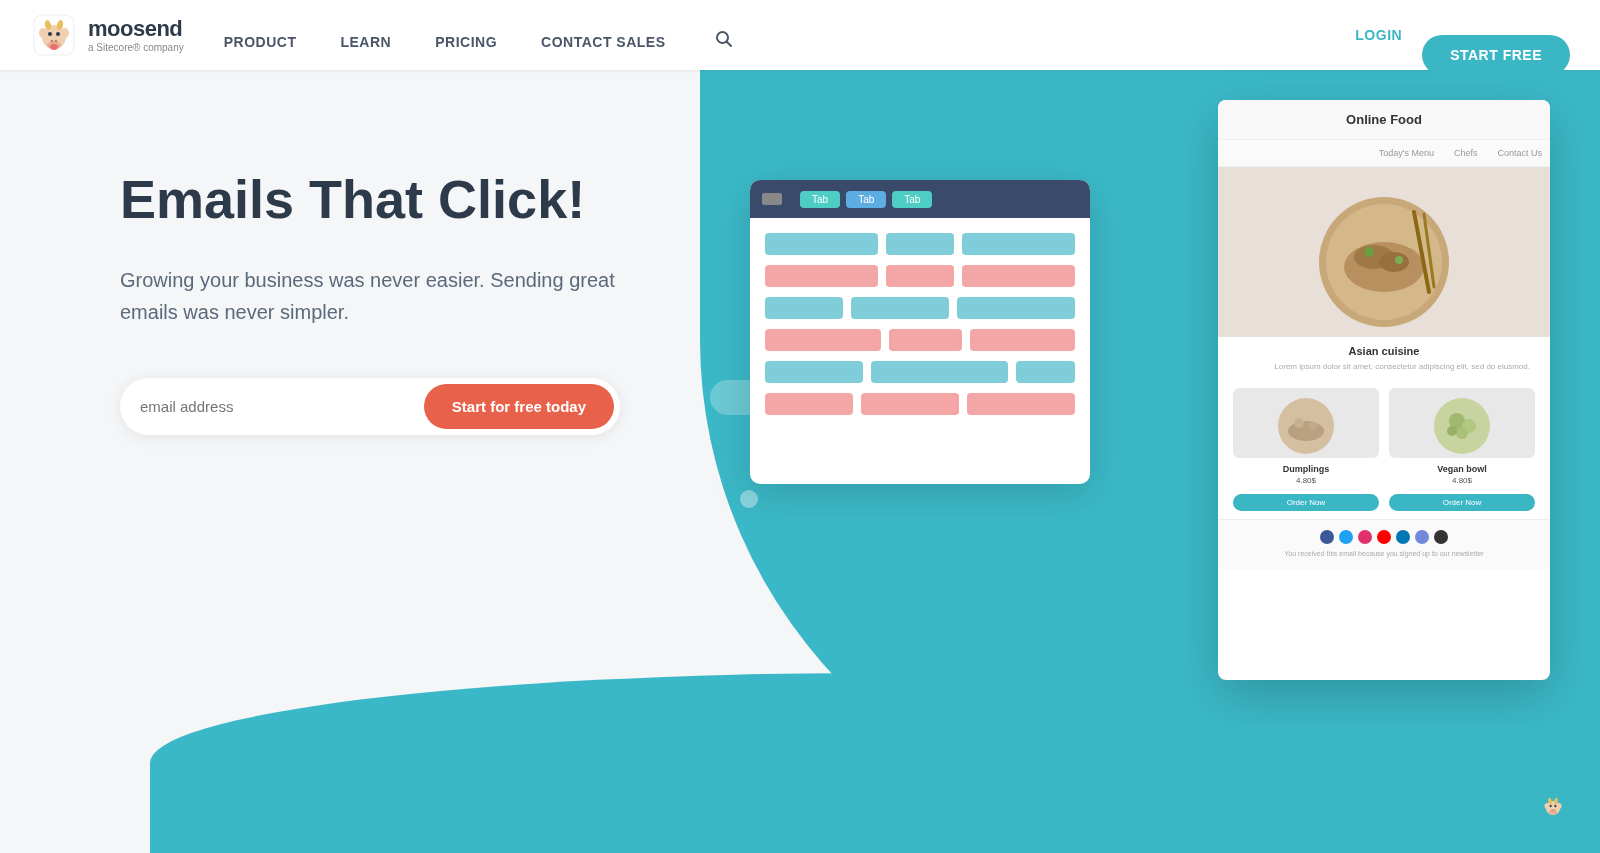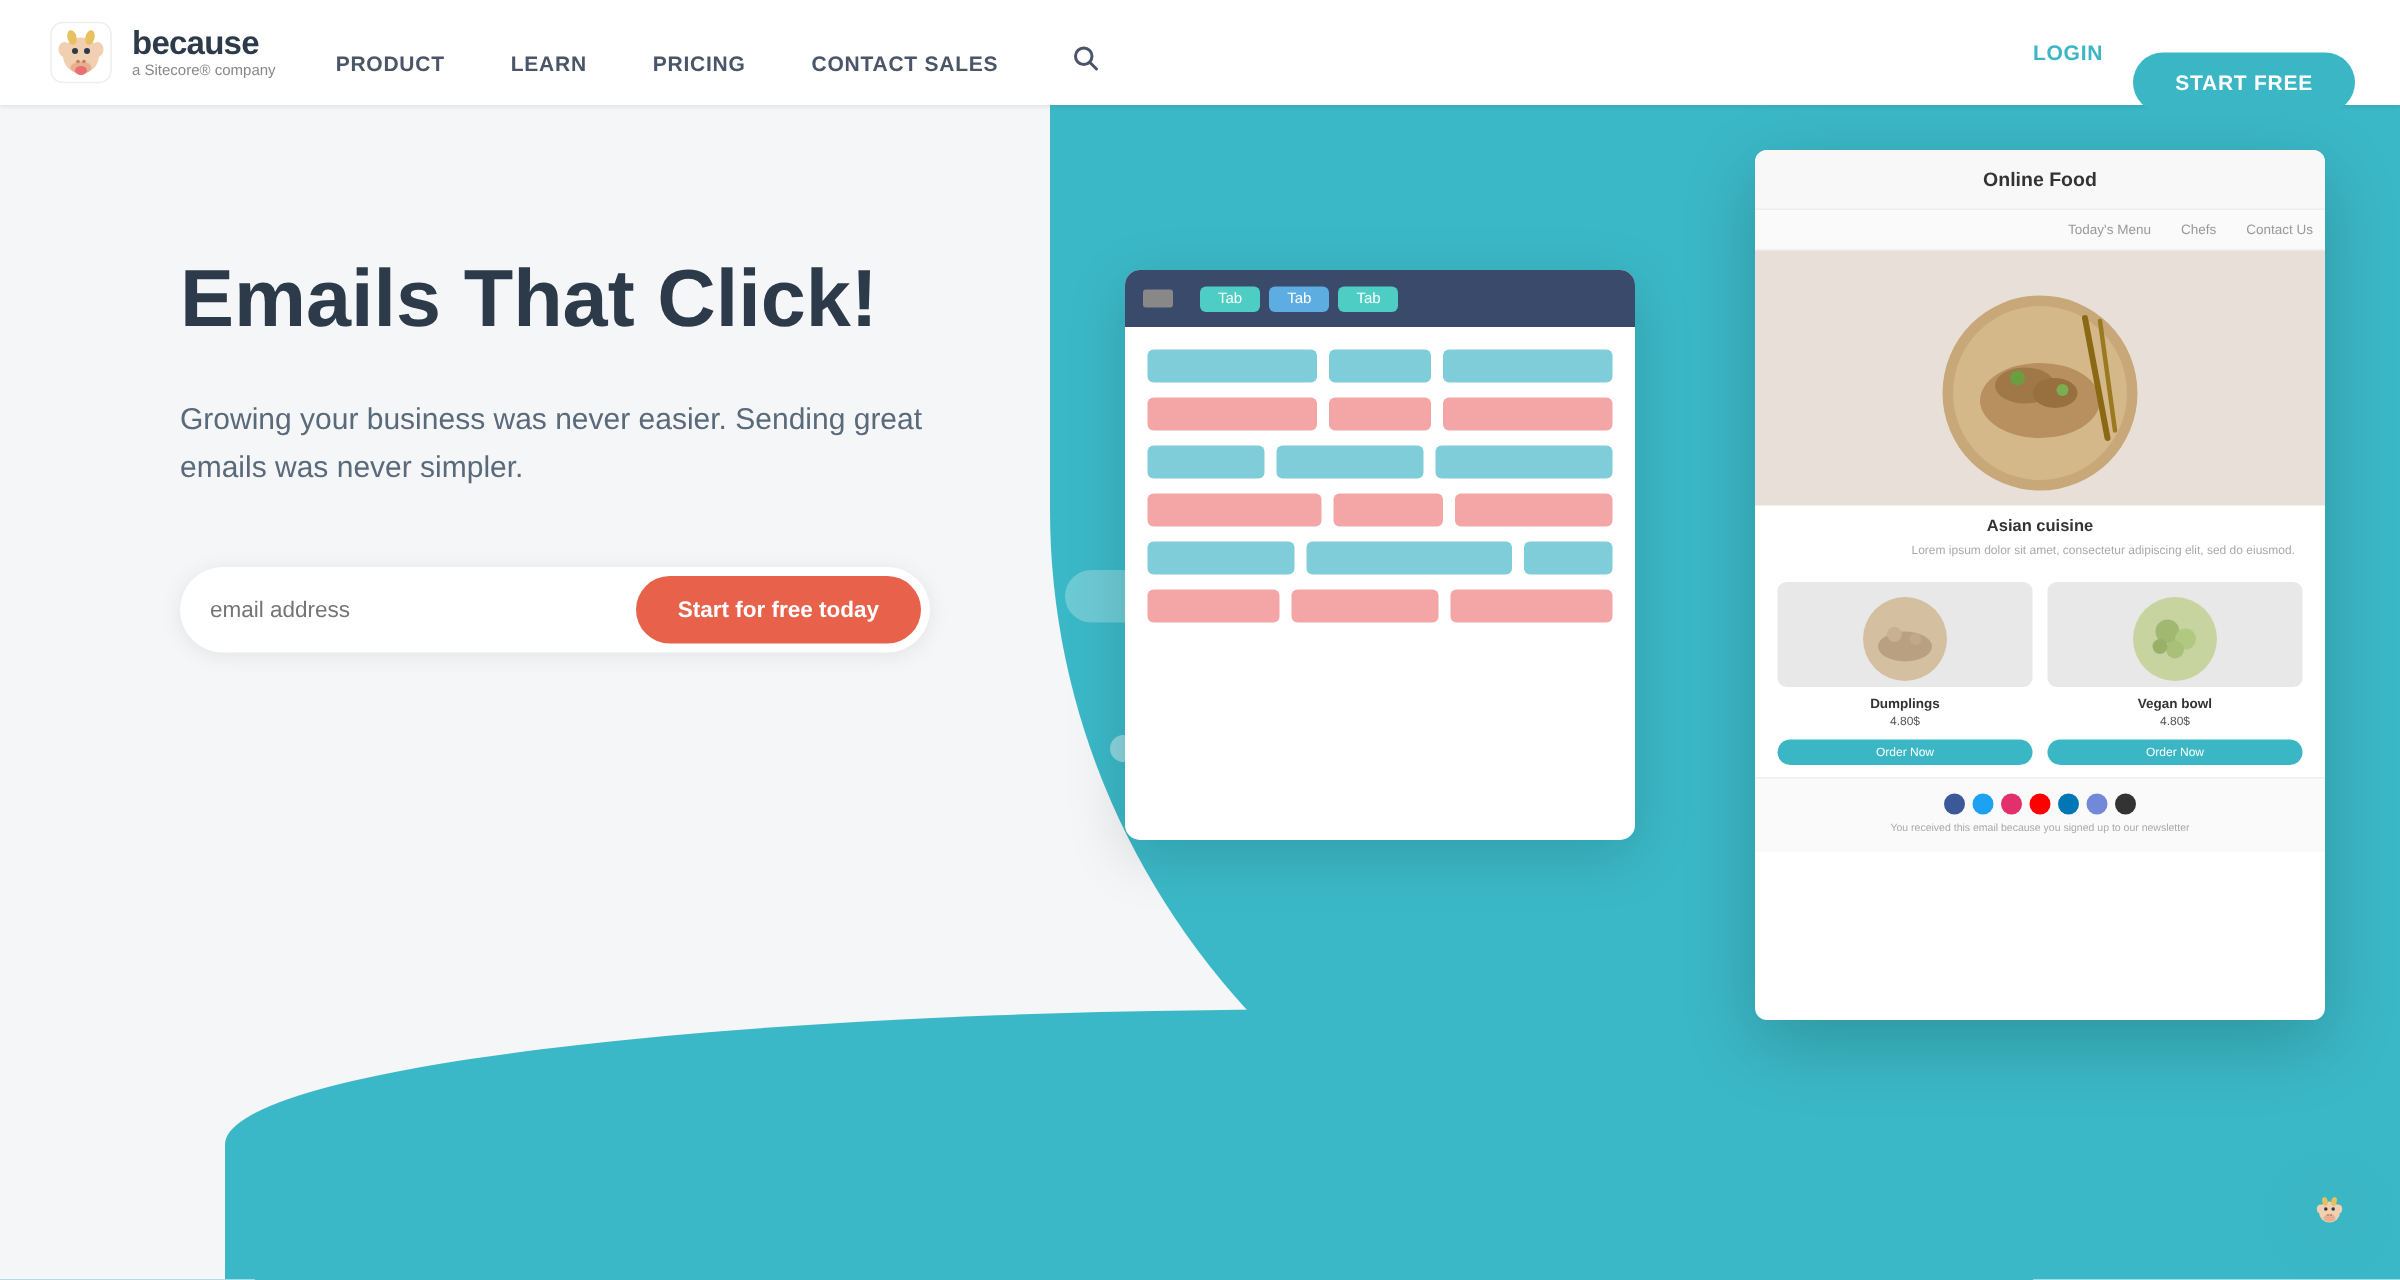--- a/index.html
+++ b/index.html
@@ -104,21 +104,21 @@
       position: absolute;
       top: 100px; right: 50px;
       width: 800px; height: 650px;
       z-index: 5;
     }
 
     
     .mockup-builder {
       position: absolute;
       left: 0; top: 80px;
-      width: 340px; height: 380px;
+      width: 340px; height: 304px;
       background: #fff;
       border-radius: 10px;
       box-shadow: 0 10px 40px rgba(0,0,0,0.15);
       overflow: hidden;
     }
     .builder-header {
       background: #3a4a6b; height: 38px;
       display: flex; align-items: center; padding: 0 12px; gap: 8px;
     }
     .builder-tabs {
@@ -141,21 +141,21 @@
     }
     .bc-teal { background: #7ecdd8; }
     .bc-pink { background: #f4a6a6; }
     .bc-pink-sm { background: #f4a6a6; flex: 0.6; }
     .bc-teal-sm { background: #7ecdd8; flex: 0.6; }
 
     
     .mockup-email {
       position: absolute;
       right: 0; top: 0;
-      width: 380px; height: 580px;
+      width: 332px; height: 580px;
       background: #fff;
       border-radius: 8px;
       box-shadow: 0 15px 50px rgba(0,0,0,0.2);
       overflow: hidden;
     }
     .email-header-bar {
       background: #f8f8f8; padding: 12px 15px;
       border-bottom: 1px solid #eee;
       text-align: center; font-size: 13px; font-weight: 700; color: #333;
     }
@@ -240,21 +240,21 @@
 
       <ellipse cx="13" cy="22" rx="4" ry="5" fill="#f0d0b0"></ellipse>
       <ellipse cx="35" cy="22" rx="4" ry="5" fill="#f0d0b0"></ellipse>
 
       <ellipse cx="18" cy="14" rx="3" ry="5" fill="#e8c060" transform="rotate(-15 18 14)"></ellipse>
       <ellipse cx="30" cy="14" rx="3" ry="5" fill="#e8c060" transform="rotate(15 30 14)"></ellipse>
 
       <ellipse cx="24" cy="36" rx="4" ry="3" fill="#e87070"></ellipse>
     </svg>
     <div class="logo-text">
-      <span class="logo-name">because</span>
+      <span class="logo-name">moosend</span>
       <span class="logo-sub">a Sitecore® company</span>
     </div>
   </div>
 
   <div class="nav-links">
     <span class="nav-link">PRODUCT</span>
     <span class="nav-link">LEARN</span>
     <span class="nav-link">PRICING</span>
     <span class="nav-link">CONTACT SALES</span>
     <span class="nav-search">

